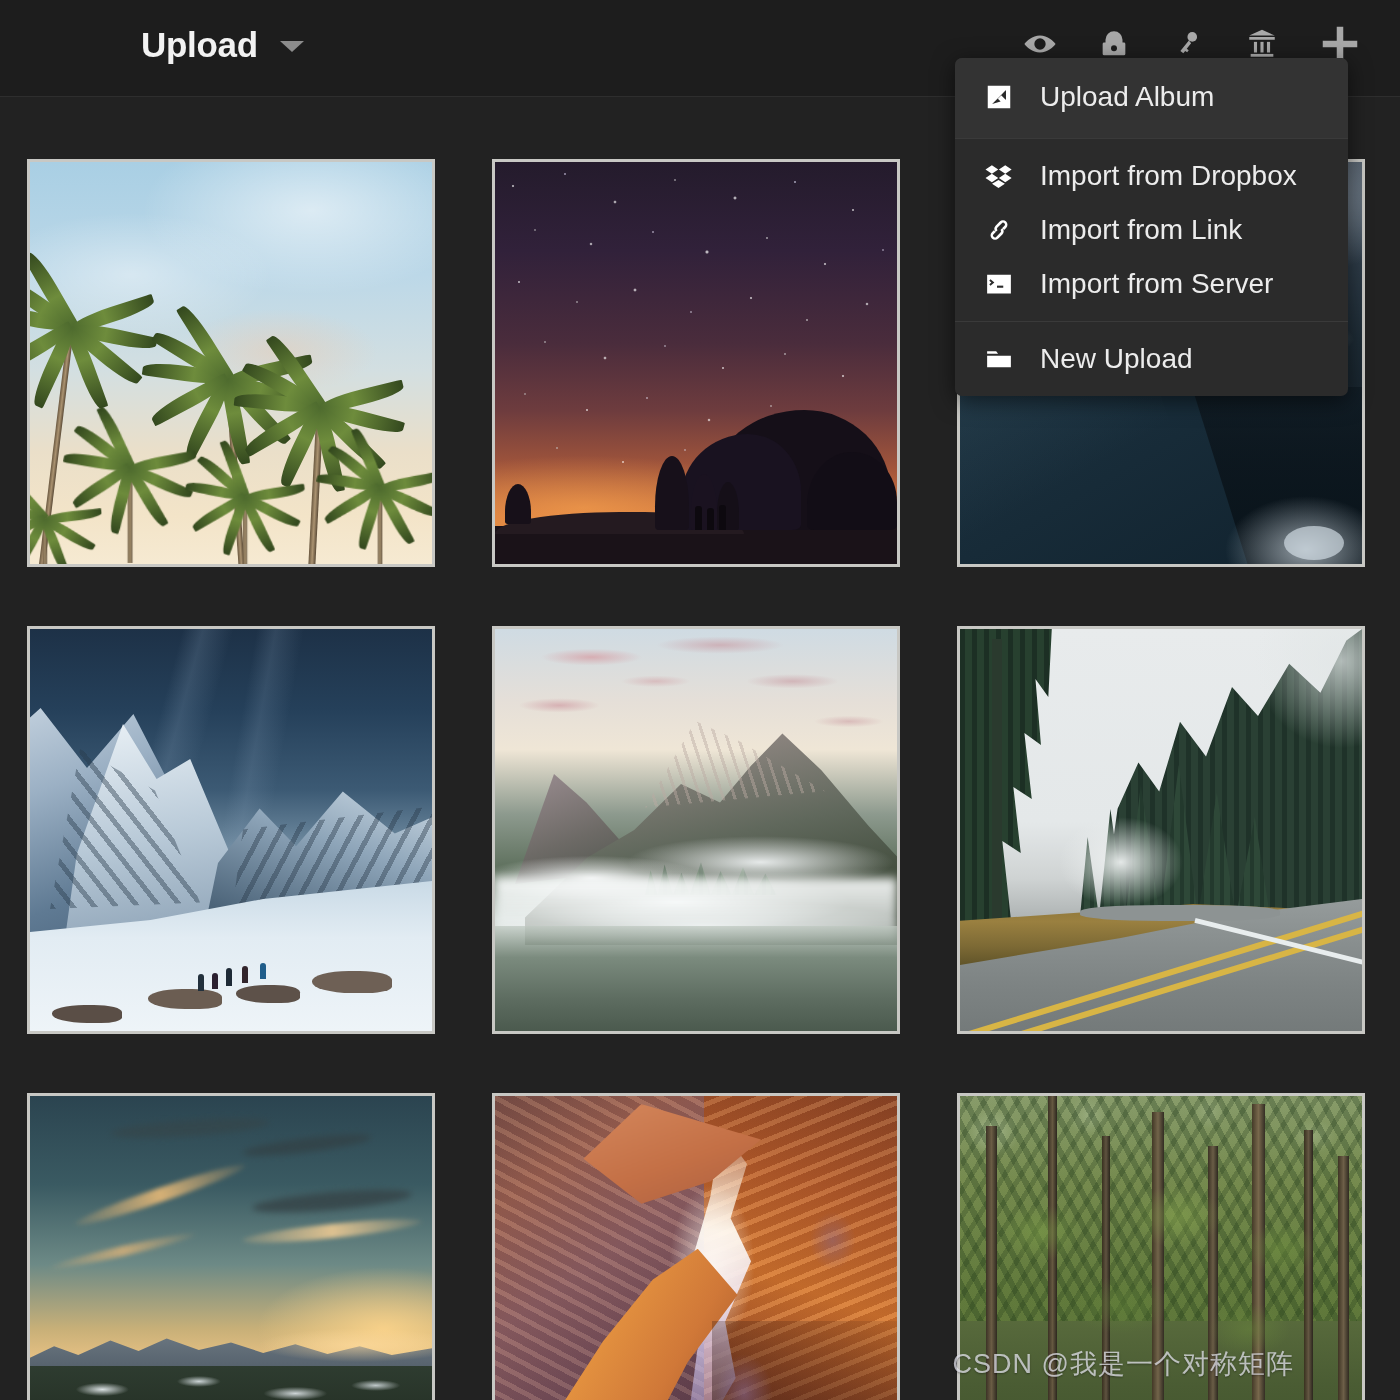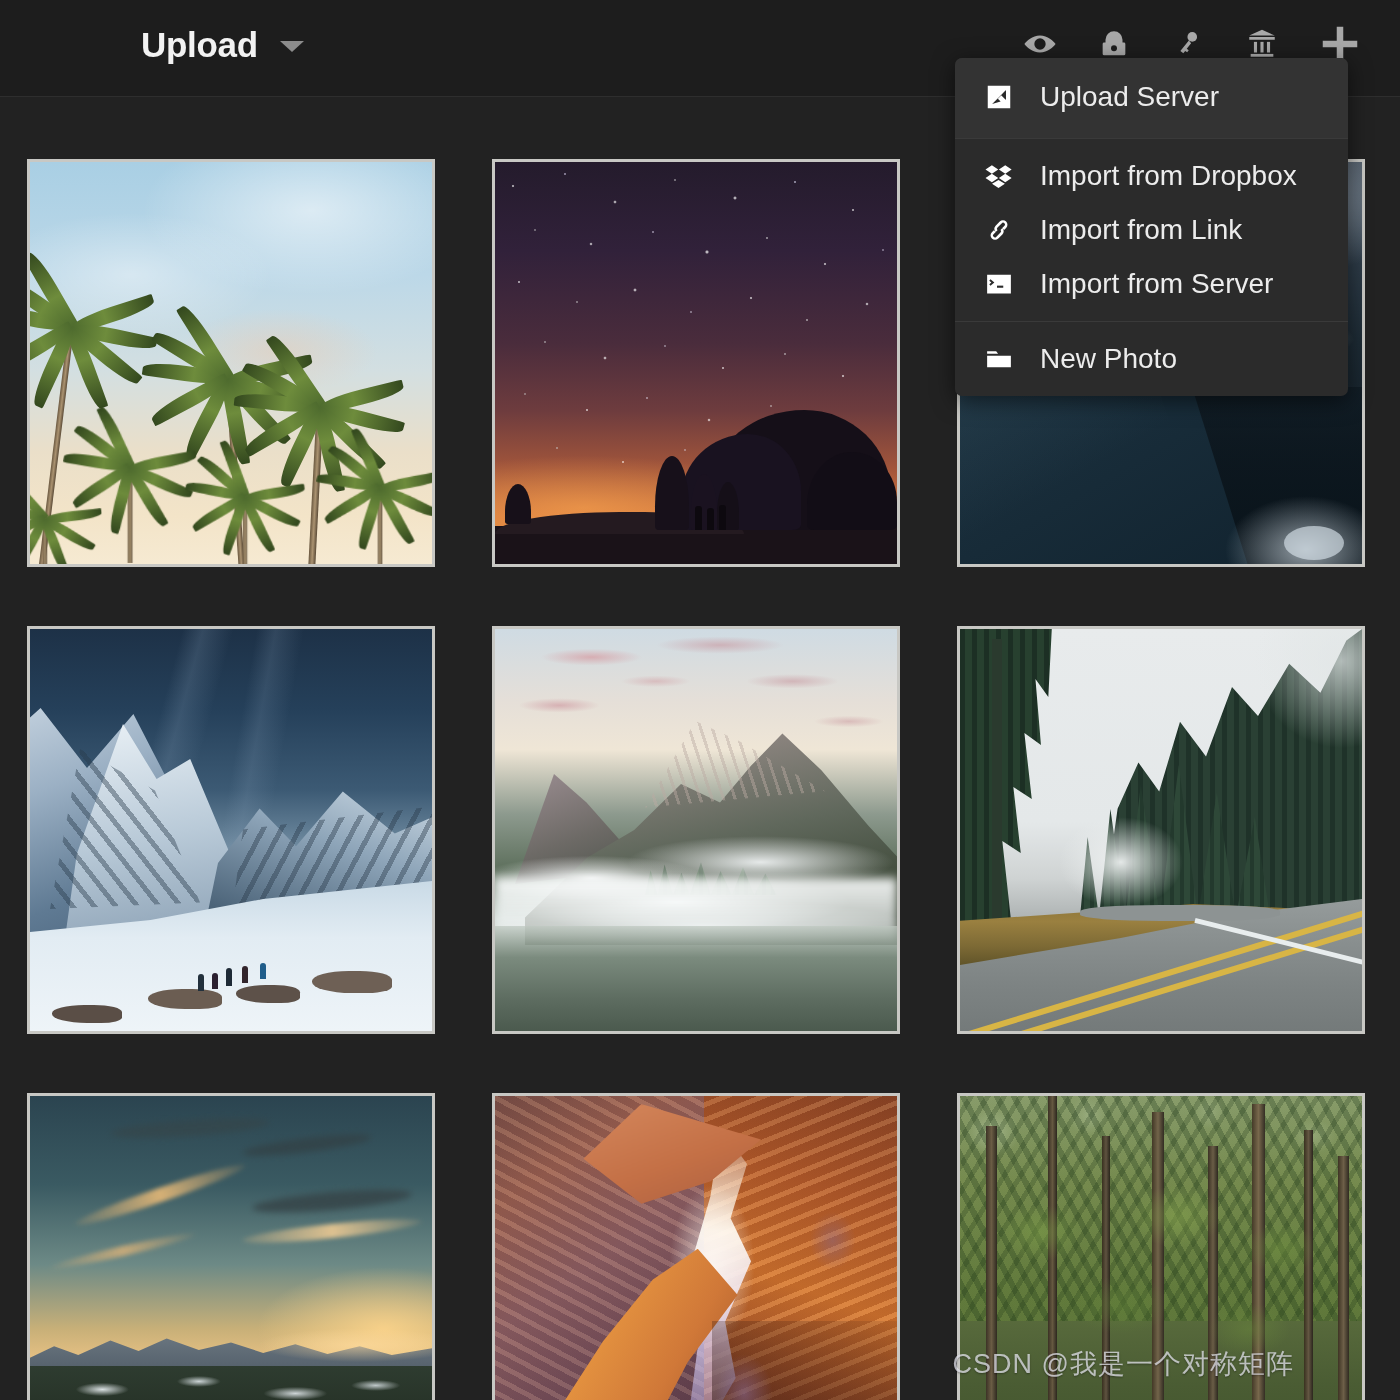--- a/index.html
+++ b/index.html
@@ -585,21 +585,21 @@
 
     <div class="menu-group first">
       <div class="menu-item">
         <span class="mi-icon">
           <svg width="30" height="30" viewBox="0 0 24 24">
             <path d="M3 3h18v18H3z" fill="#ffffff"></path>
             <path d="M6.5 17.5L17.5 6.5v7.6l-3.6-3.6-2.8 2.8 2.2 2.2z" fill="#2b2b2b"></path>
             <path d="M17.5 6.5v7.6l-3.6-3.6z" fill="#2b2b2b"></path>
           </svg>
         </span>
-        <span class="mi-label">Upload Server</span>
+        <span class="mi-label">Upload Album</span>
       </div>
     </div>
 
     <div class="menu-group">
       <div class="menu-item">
         <span class="mi-icon">
           <svg width="30" height="30" viewBox="0 0 24 24">
             <path d="M6.3 3.4L1.2 6.8l5.1 3.4 5.1-3.4zM17 3.4l-5.1 3.4 5.1 3.4 5.1-3.4zM1.2 13.6l5.1 3.4 5.1-3.4-5.1-3.4zM17 10.2l-5.1 3.4 5.1 3.4 5.1-3.4zM6.4 18.2l5.2 3.4 5.1-3.4-5.1-3.1z"></path>
           </svg>
         </span>
@@ -629,20 +629,20 @@
     </div>
 
     <div class="menu-group">
       <div class="menu-item">
         <span class="mi-icon">
           <svg width="30" height="30" viewBox="0 0 24 24">
             <path d="M2.5 5.8h7.2l1.6 2h-8.8z"></path>
             <rect x="2.5" y="9.4" width="19" height="9.2"></rect>
           </svg>
         </span>
-        <span class="mi-label">New Photo</span>
+        <span class="mi-label">New Upload</span>
       </div>
     </div>
   </div>
 
   <div class="watermark">CSDN @我是一个对称矩阵</div>
 
 </div>
 
 </body></html>

